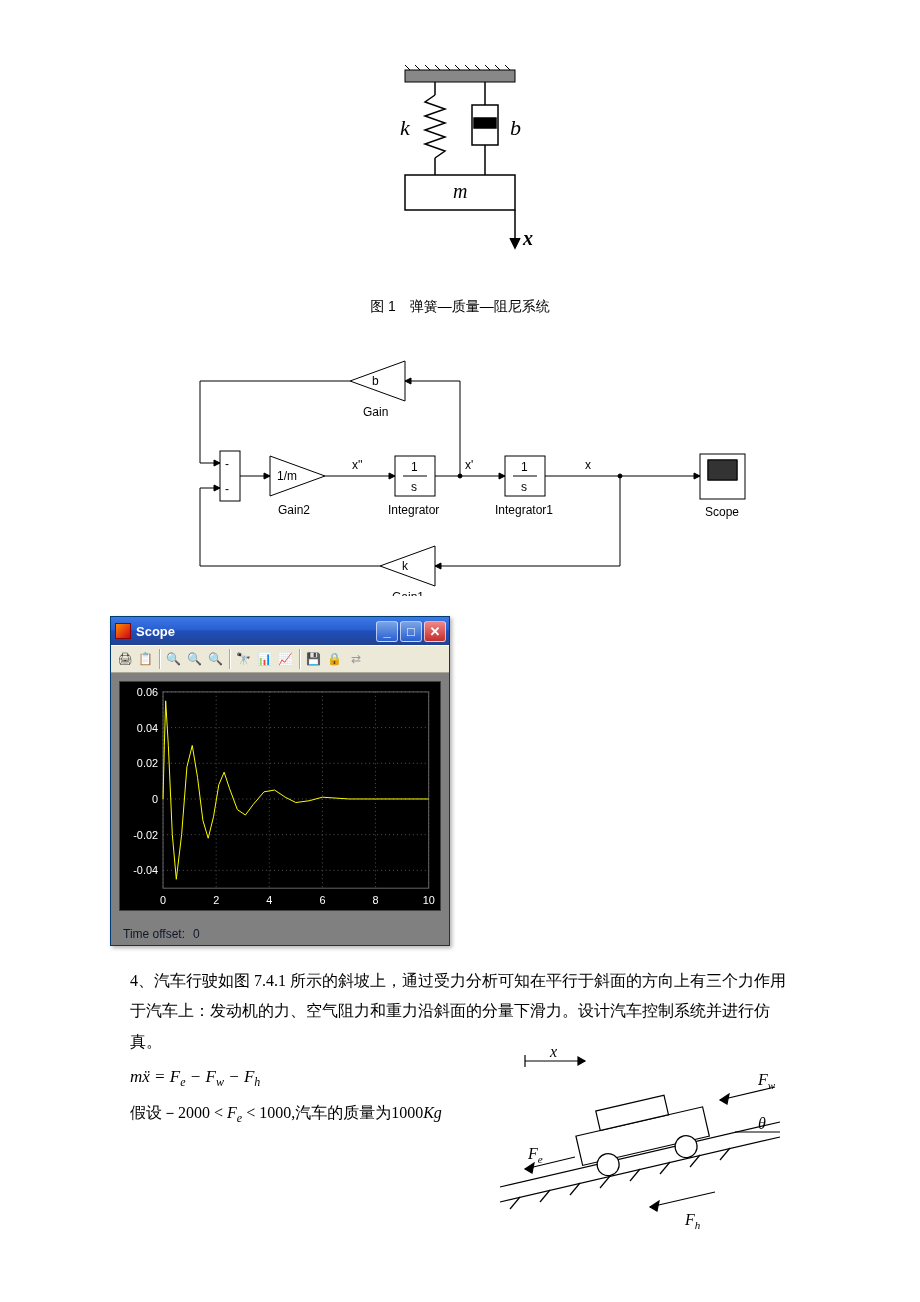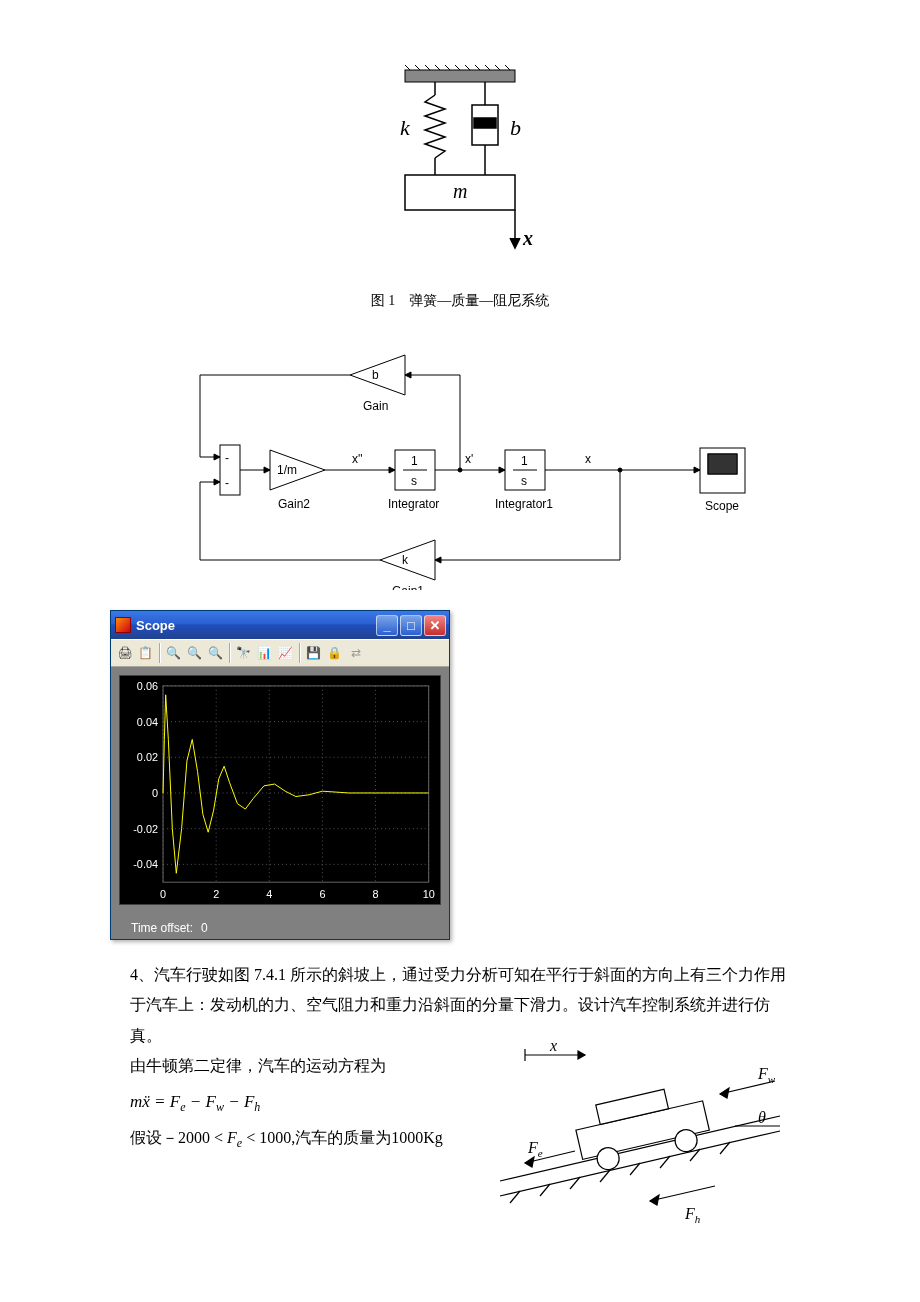--- a/index.html
+++ b/index.html
@@ -7,21 +7,21 @@
       width: 920px;
       background: #fff;
       font-family: "SimSun", "宋体", serif;
       font-size: 16px;
       color: #000;
       padding: 60px 0 40px 0;
     }
     .container { width: 100%; }
     .fig1-wrap { width: 100%; display: flex; flex-direction: column; align-items: center; margin-bottom: 20px; }
     .fig1-svg { display: block; }
-    .caption { font-size: 14px; margin-top: 12px; text-align: center; font-family: Liberation Serif, serif; }
+    .caption { font-size: 14px; margin-top: 18px; text-align: center; font-family: Liberation Sans, sans-serif; }
     .simulink-wrap { width: 100%; display: flex; justify-content: center; margin: 20px 0; }
     .simulink-svg { display: block; }
     .scope-wrap { margin: 20px 0 20px 110px; width: 340px; }
     .scope-window {
       width: 340px;
       border: 1px solid #003c74;
       background: #ece9d8;
       box-shadow: 2px 2px 4px rgba(0,0,0,0.3);
     }
     .scope-titlebar {
@@ -73,26 +73,26 @@
     }
     .scope-plot {
       width: 100%;
       height: 230px;
       background: #000;
       border: 1px solid #404040;
     }
     .scope-status {
       height: 22px;
       background: #808080;
-      color: #ffffff;
+      color: #0f172a;
       font-family: Tahoma, sans-serif;
       font-size: 12px;
       display: flex;
       align-items: center;
-      padding: 0 20px;
+      padding: 0 12px;
     }
     .text-block {
       margin: 20px 130px 0 130px;
       font-size: 16px;
       line-height: 1.9;
       font-family: "SimSun", serif;
     }
     .text-row { display: flex; align-items: flex-start; }
     .text-main { flex: 1; }
     .eq { font-family: Liberation Serif, serif; font-style: italic; font-size: 17px; margin: 4px 0; }
@@ -288,31 +288,30 @@
         <span>Time offset:</span>
         <span style="margin-left:8px">0</span>
       </div>
     </div>
   </div>
 
   <div class="text-block">
     <div>4、汽车行驶如图 7.4.1 所示的斜坡上，通过受力分析可知在平行于斜面的方向上有三个力作用于汽车上：发动机的力、空气阻力和重力沿斜面的分量下滑力。设计汽车控制系统并进行仿真。</div>
     <div class="text-row">
       <div class="text-main">
-        <div>由牛顿第二定律，汽车的运动方程为</div>
         <div class="eq">
           <span>mẍ</span> =
           <span>F</span><span class="sub">e</span> −
           <span>F</span><span class="sub">w</span> −
           <span>F</span><span class="sub">h</span>
         </div>
         <div>
           <span>假设－2000 &lt;</span>
           <span class="eq" style="font-size:16px"><span>F</span><span class="sub">e</span></span>
-          <span>&lt; 1000,汽车的质量为1000</span><span style="font-family:'Times New Roman'">Kg</span>
+          <span>&lt; 1000,汽车的质量为1000</span><span style="font-style:italic;font-family:'Times New Roman'">Kg</span>
         </div>
       </div>
       <div class="car-diagram">
         <svg width="300" height="190" viewBox="0 0 300 190">
           <g stroke="#000" fill="none" stroke-width="1.2" font-family="Times New Roman" font-size="16" font-style="italic">
 
             <line x1="35" y1="20" x2="35" y2="8"></line>
             <line x1="35" y1="14" x2="95" y2="14"></line>
             <polygon points="95,14 88,10 88,18" fill="#000"></polygon>
             <text x="60" y="10" fill="#000" stroke="none">x</text>

